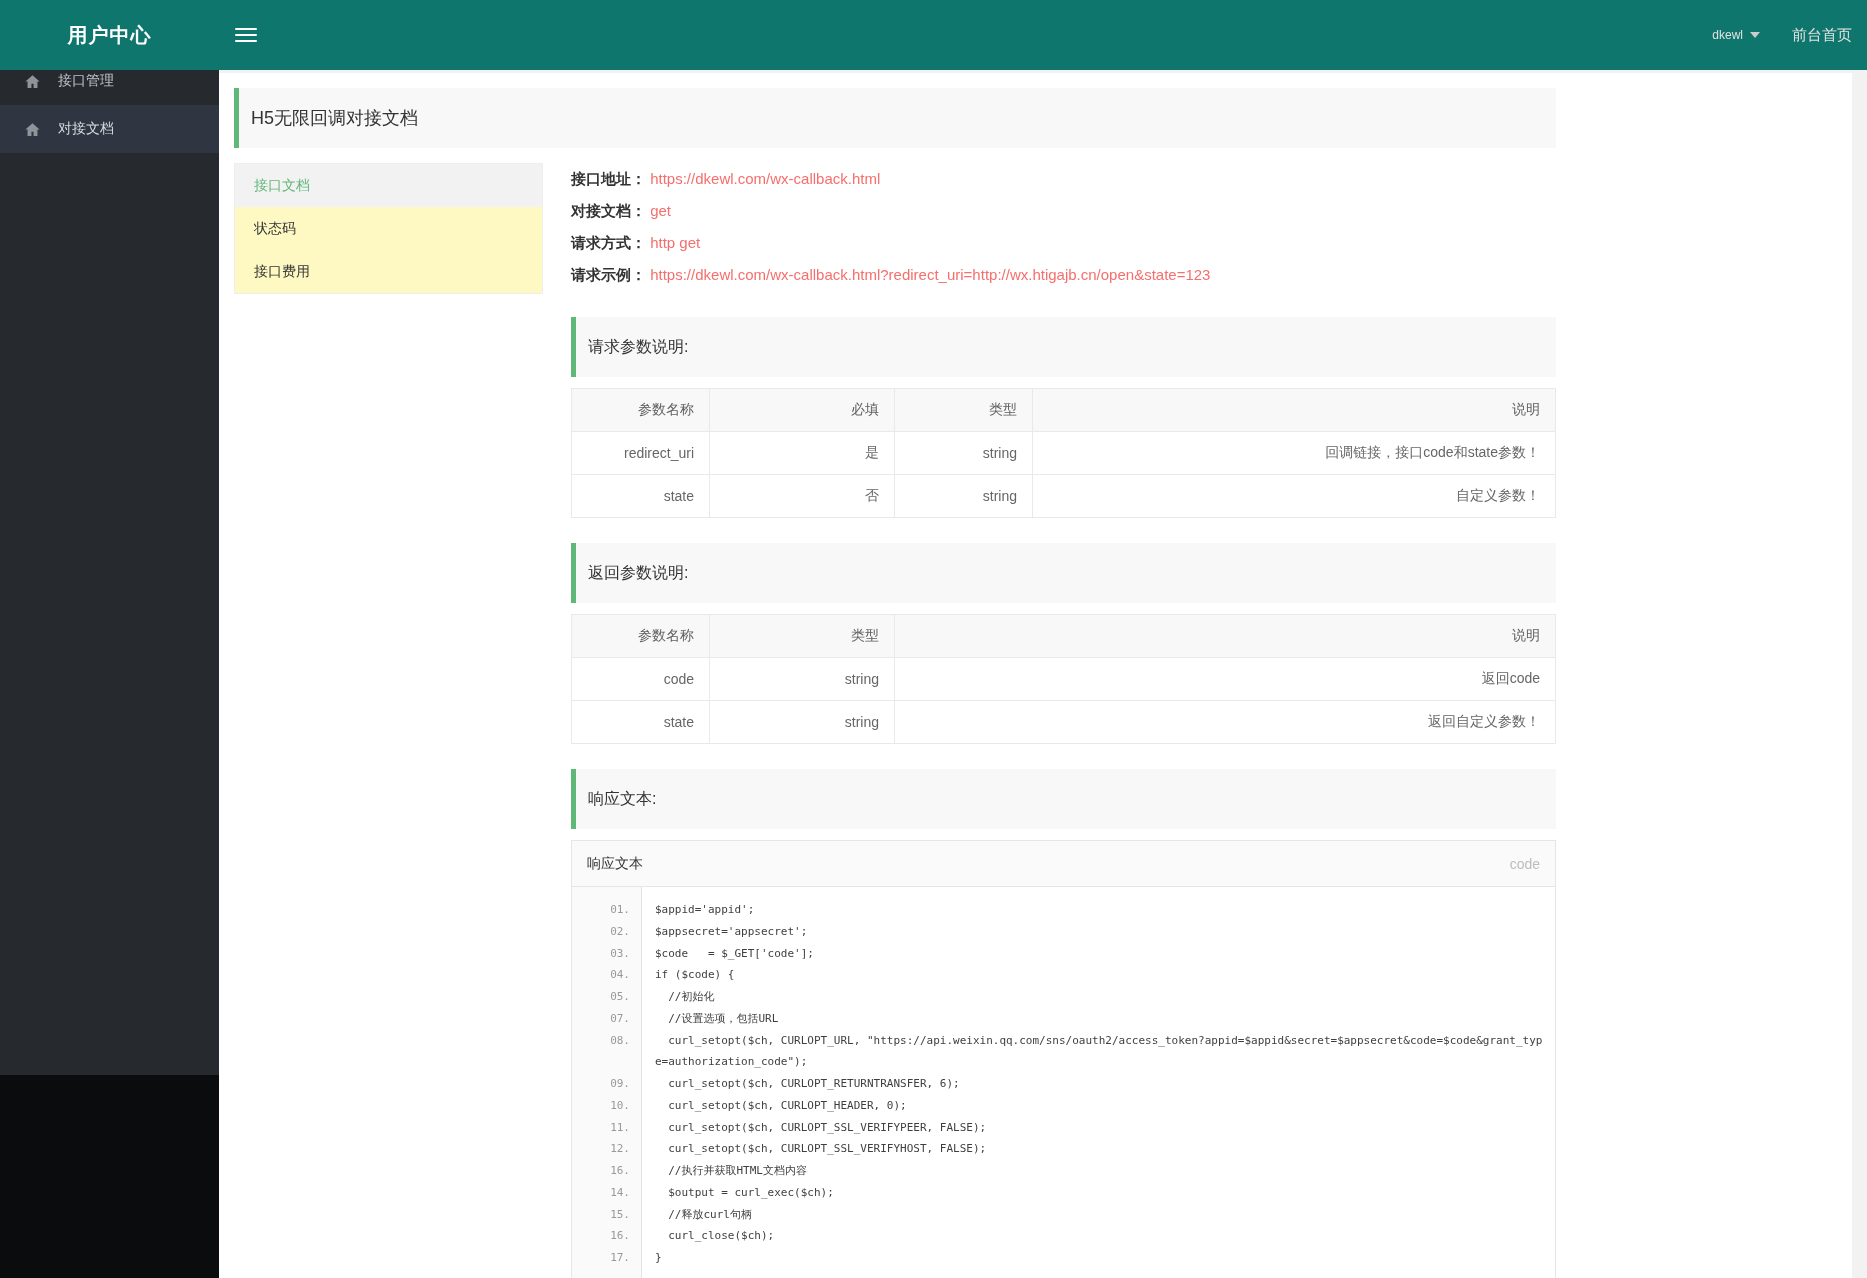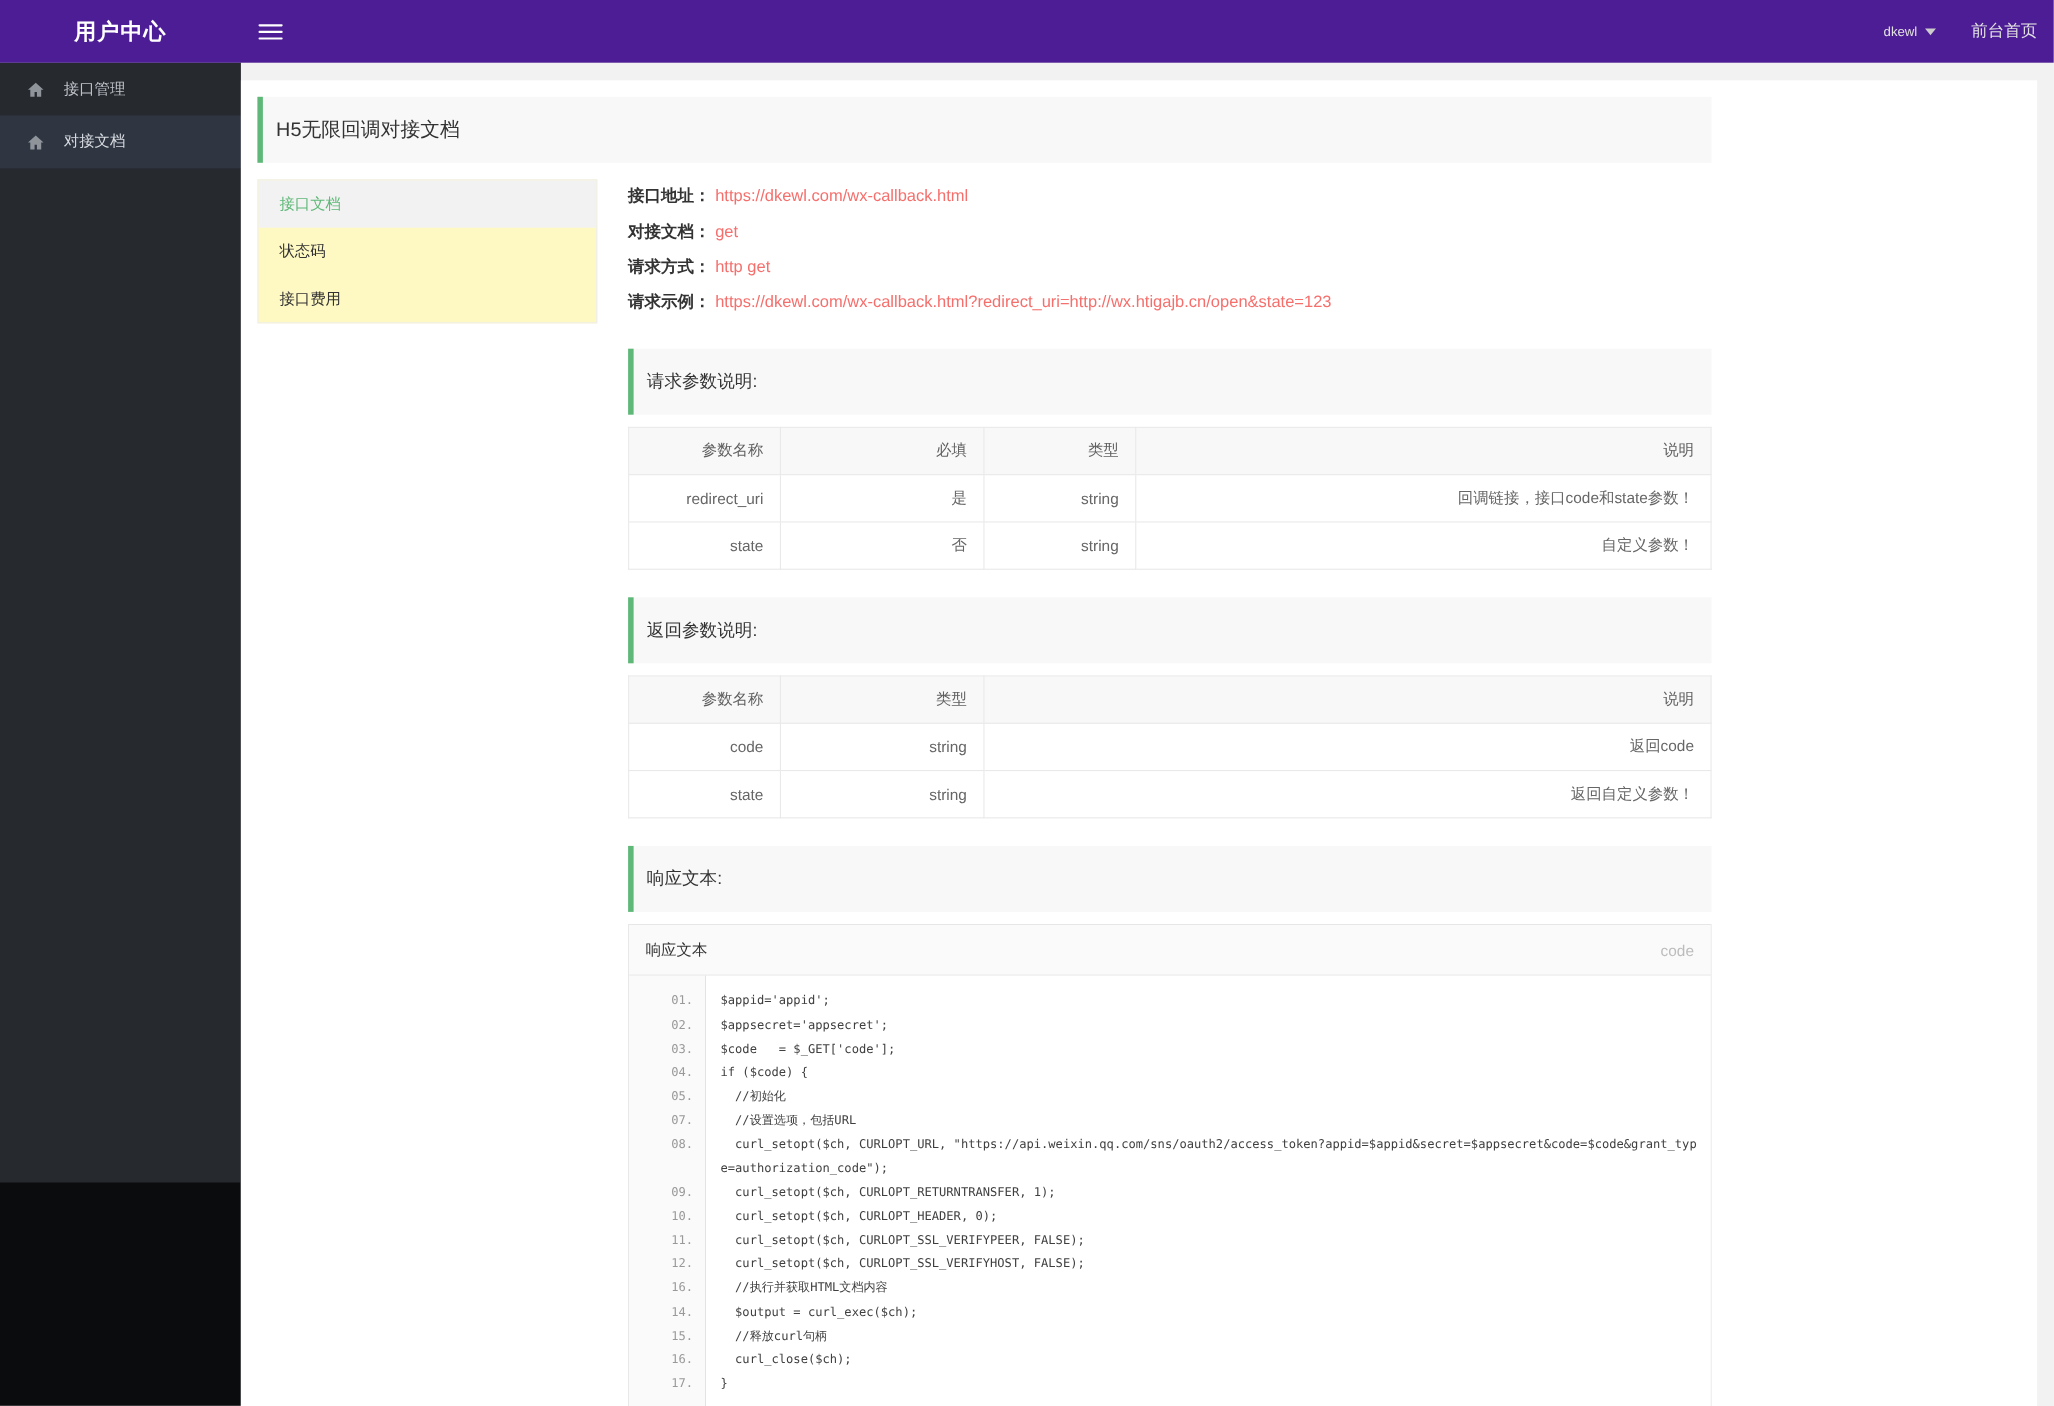--- a/index.html
+++ b/index.html
@@ -1,21 +1,21 @@
 <!DOCTYPE html>
 <html><head>
 <meta charset="utf-8">
 <style>
   * { margin:0; padding:0; box-sizing:border-box; }
   html,body { width:1867px; height:1278px; overflow:hidden; background:#f2f2f2;
     font-family:"Liberation Sans","DejaVu Sans",sans-serif; }
 
   
-  .top-header { position:absolute; top:0; left:0; width:1867px; height:57px;
-    background:#4c1d95; display:flex; align-items:center; z-index:10; }
+  .top-header { position:absolute; top:0; left:0; width:1867px; height:70px;
+    background:#0f766e; display:flex; align-items:center; z-index:10; }
   .logo { width:219px; text-align:center; color:#ffffff; font-size:20px; font-weight:bold;
     letter-spacing:1px; }
   .burger { margin-left:16px; width:22px; cursor:pointer; }
   .burger span { display:block; height:2px; background:#ffffff; margin:4px 0; border-radius:1px; }
   .header-right { margin-left:auto; display:flex; align-items:center; padding-right:15px; }
   .user-menu { display:flex; align-items:center; color:#e2e2e2; font-size:12px; cursor:pointer; }
   .caret { display:inline-block; margin-left:7px; width:0; height:0;
     border-left:5px solid transparent; border-right:5px solid transparent;
     border-top:6px solid #cccccc; }
   .home-link { color:#e2e2e2; font-size:15px; margin-left:32px; text-decoration:none; cursor:pointer; }
@@ -223,21 +223,21 @@
               <div class="code-line">
                   <span class="code-num">07.</span>
                   <span class="code-text">  //设置选项，包括URL</span>
                 </div>
               <div class="code-line">
                   <span class="code-num">08.</span>
                   <span class="code-text">  curl_setopt($ch, CURLOPT_URL, "https://api.weixin.qq.com/sns/oauth2/access_token?appid=$appid&amp;secret=$appsecret&amp;code=$code&amp;grant_type=authorization_code");</span>
                 </div>
               <div class="code-line">
                   <span class="code-num">09.</span>
-                  <span class="code-text">  curl_setopt($ch, CURLOPT_RETURNTRANSFER, 1);</span>
+                  <span class="code-text">  curl_setopt($ch, CURLOPT_RETURNTRANSFER, 6);</span>
                 </div>
               <div class="code-line">
                   <span class="code-num">10.</span>
                   <span class="code-text">  curl_setopt($ch, CURLOPT_HEADER, 0);</span>
                 </div>
               <div class="code-line">
                   <span class="code-num">11.</span>
                   <span class="code-text">  curl_setopt($ch, CURLOPT_SSL_VERIFYPEER, FALSE);</span>
                 </div>
               <div class="code-line">

